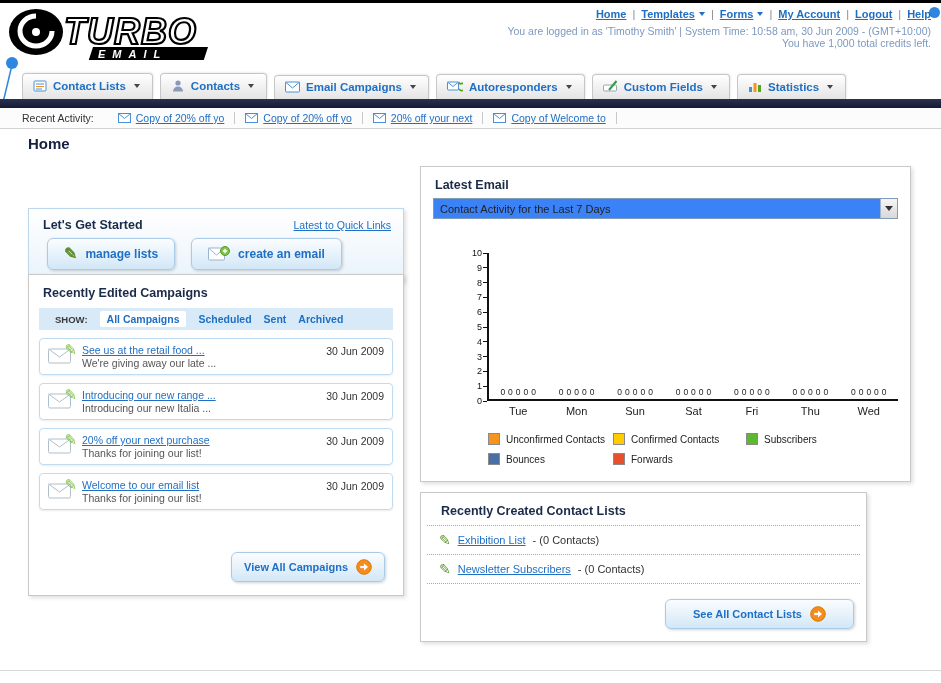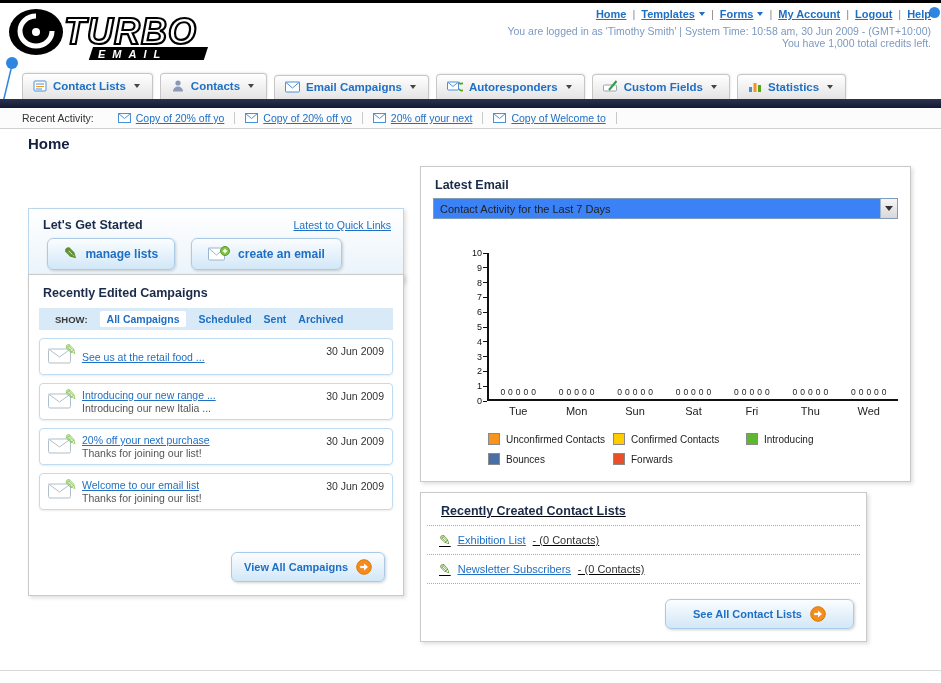--- a/index.html
+++ b/index.html
@@ -98,21 +98,21 @@
   .plot { flex:1; height:148px; border-left:2px solid #111; border-bottom:2px solid #111; display:flex; }
   .bargroup { flex:1; display:flex; flex-direction:column; justify-content:flex-end; align-items:center; }
   .vals { display:flex; gap:3px; font-size:8.5px; color:#222; margin-bottom:2px; }
   .xlabels { display:flex; margin-left:68px; margin-right:12px; padding-top:4px; }
   .xlab { flex:1; text-align:center; font-size:11px; color:#222; }
   .legend { margin:16px 0 0 67px; display:grid; grid-template-columns:125px 133px auto; row-gap:8px; font-size:10px; color:#222; }
   .legitem { display:flex; align-items:center; gap:6px; }
   .sw { width:12px; height:12px; border:1px solid #8a8a8a; display:inline-block; }
 
   
-  .lists-panel { left:420px; top:489px; width:447px; height:150px;text-decoration:underline; }
+  .lists-panel { left:420px; top:489px; width:447px; height:150px; }
   .lists-panel .panel-title { padding:11px 12px 7px 14px; border-bottom:1px dotted #aaa; margin:0 6px; }
   .cl-item { display:flex; align-items:center; gap:7px; font-size:11px; padding:7px 12px; border-bottom:1px dotted #aaa; margin:0 6px; }
   .cl-item .suffix { color:#333; }
   .see-all { position:absolute; right:12px; bottom:12px; font-size:11px; padding:6px 27px; }
 
   .footer-line { position:absolute; left:0; right:0; top:667px; border-top:1px solid #d8d8d8; }
 </style>
 </head>
 <body>
 
@@ -282,20 +282,21 @@
     <div class="camp-item">
       <span class="camp-icon">
         <svg width="24" height="18" viewBox="0 0 24 18">
             <rect x="0.5" y="3" width="22" height="14" rx="1.5" fill="#fff" stroke="#AFBFCC"></rect>
             <path d="M0.5 3 L11.5 11 L22.5 3" fill="none" stroke="#AFBFCC"></path>
           </svg>
         <span class="pencil-glyph">✎</span>
       </span>
       <span class="camp-text">
         <div class="t"><a>See us at the retail food ...</a></div>
+        <div class="s">We're giving away our late ...</div>
       </span>
       <span class="camp-date">30 Jun 2009</span>
     </div>
     <div class="camp-item">
       <span class="camp-icon">
         <svg width="24" height="18" viewBox="0 0 24 18">
             <rect x="0.5" y="3" width="22" height="14" rx="1.5" fill="#fff" stroke="#AFBFCC"></rect>
             <path d="M0.5 3 L11.5 11 L22.5 3" fill="none" stroke="#AFBFCC"></path>
           </svg>
         <span class="pencil-glyph">✎</span>
@@ -480,21 +481,21 @@
         <div class="legitem">
           <span class="sw" style="background: rgb(247, 148, 29);"></span>
           <span>Unconfirmed Contacts</span>
         </div>
         <div class="legitem">
           <span class="sw" style="background: rgb(255, 204, 0);"></span>
           <span>Confirmed Contacts</span>
         </div>
         <div class="legitem">
           <span class="sw" style="background: rgb(92, 184, 46);"></span>
-          <span>Introducing</span>
+          <span>Subscribers</span>
         </div>
         <div class="legitem">
           <span class="sw" style="background: rgb(74, 111, 165);"></span>
           <span>Bounces</span>
         </div>
         <div class="legitem">
           <span class="sw" style="background: rgb(232, 80, 42);"></span>
           <span>Forwards</span>
         </div>
       </div>

